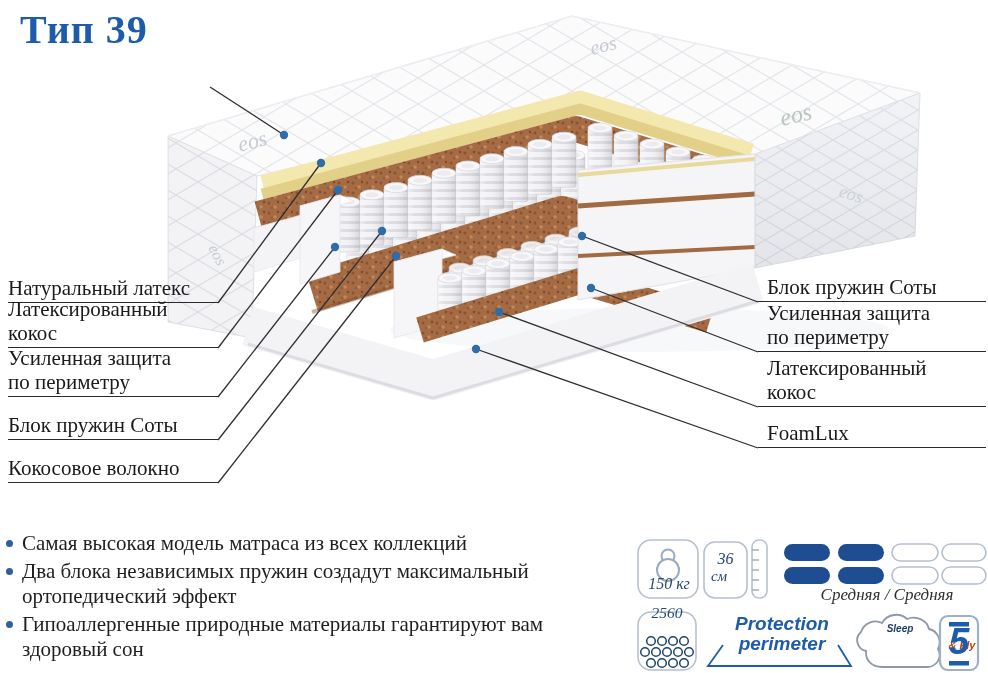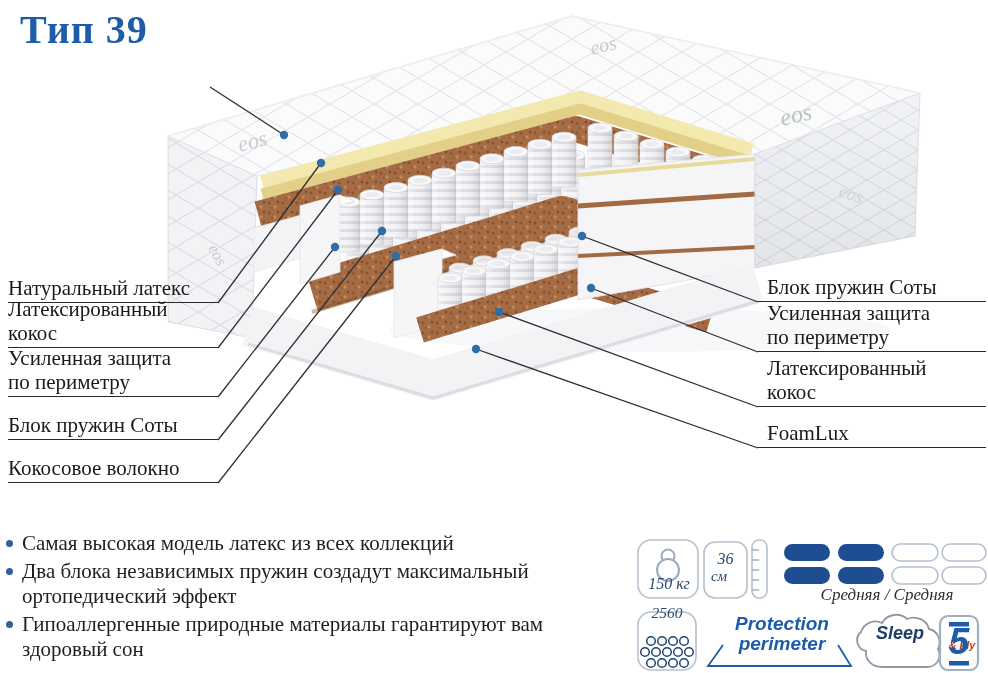--- a/index.html
+++ b/index.html
@@ -21,21 +21,21 @@
   .itext{position:absolute;text-align:center;color:#274a70;font-style:italic;}
   .sans{font-family:"Liberation Sans",sans-serif;}
   .blue{color:#1d5caa;}
   .w-weight{left:638px;top:575px;width:62px;font-size:16px;}
   .w-h36{left:704px;top:550px;width:43px;font-size:16px;}
   .w-hcm{left:704px;top:568px;width:30px;font-size:15px;}
   .w-firm{left:784px;top:585px;width:206px;font-size:17px;color:#2e2e30;}
   .w-springs{left:638px;top:604px;width:58px;font-size:15.5px;}
   .w-prot1{left:704px;top:613px;width:156px;font-size:19px;font-weight:bold;}
   .w-prot2{left:704px;top:633px;width:156px;font-size:19px;font-weight:bold;}
-  .w-sleep{left:870px;top:623px;width:60px;font-size:18px;font-weight:bold;color:#1d3f66;}
+  .w-sleep{left:870px;top:623px;width:60px;font-size:10px;font-weight:bold;color:#1d3f66;}
   .w-fly{left:932px;top:639px;width:60px;font-size:11px;font-weight:bold;color:#c2410c;}
   .w-war{left:940px;top:616px;width:38px;font-size:37px;font-weight:bold;line-height:52px;}
 </style>
 </head>
 <body>
 
 <div class="stage">
 
 <svg class="art" width="988" height="673" viewBox="0 0 988 673">
   <defs>
@@ -408,21 +408,21 @@
   <span>Латексированный</span>
   <span>кокос</span>
 </div>
 <div class="co co-right" style="top:421px;">
   <span>FoamLux</span>
 </div>
 
 <div class="features">
   <div class="feat">
     <span class="dot"></span>
-    <span>Самая высокая модель латекс из всех коллекций</span>
+    <span>Самая высокая модель матраса из всех коллекций</span>
     <span></span>
   </div>
   <div class="feat">
     <span class="dot"></span>
     <span>Два блока независимых пружин создадут</span>
     <span>максимальный ортопедический эффект</span>
   </div>
   <div class="feat">
     <span class="dot"></span>
     <span>Гипоаллергенные природные материалы гарантируют</span>

